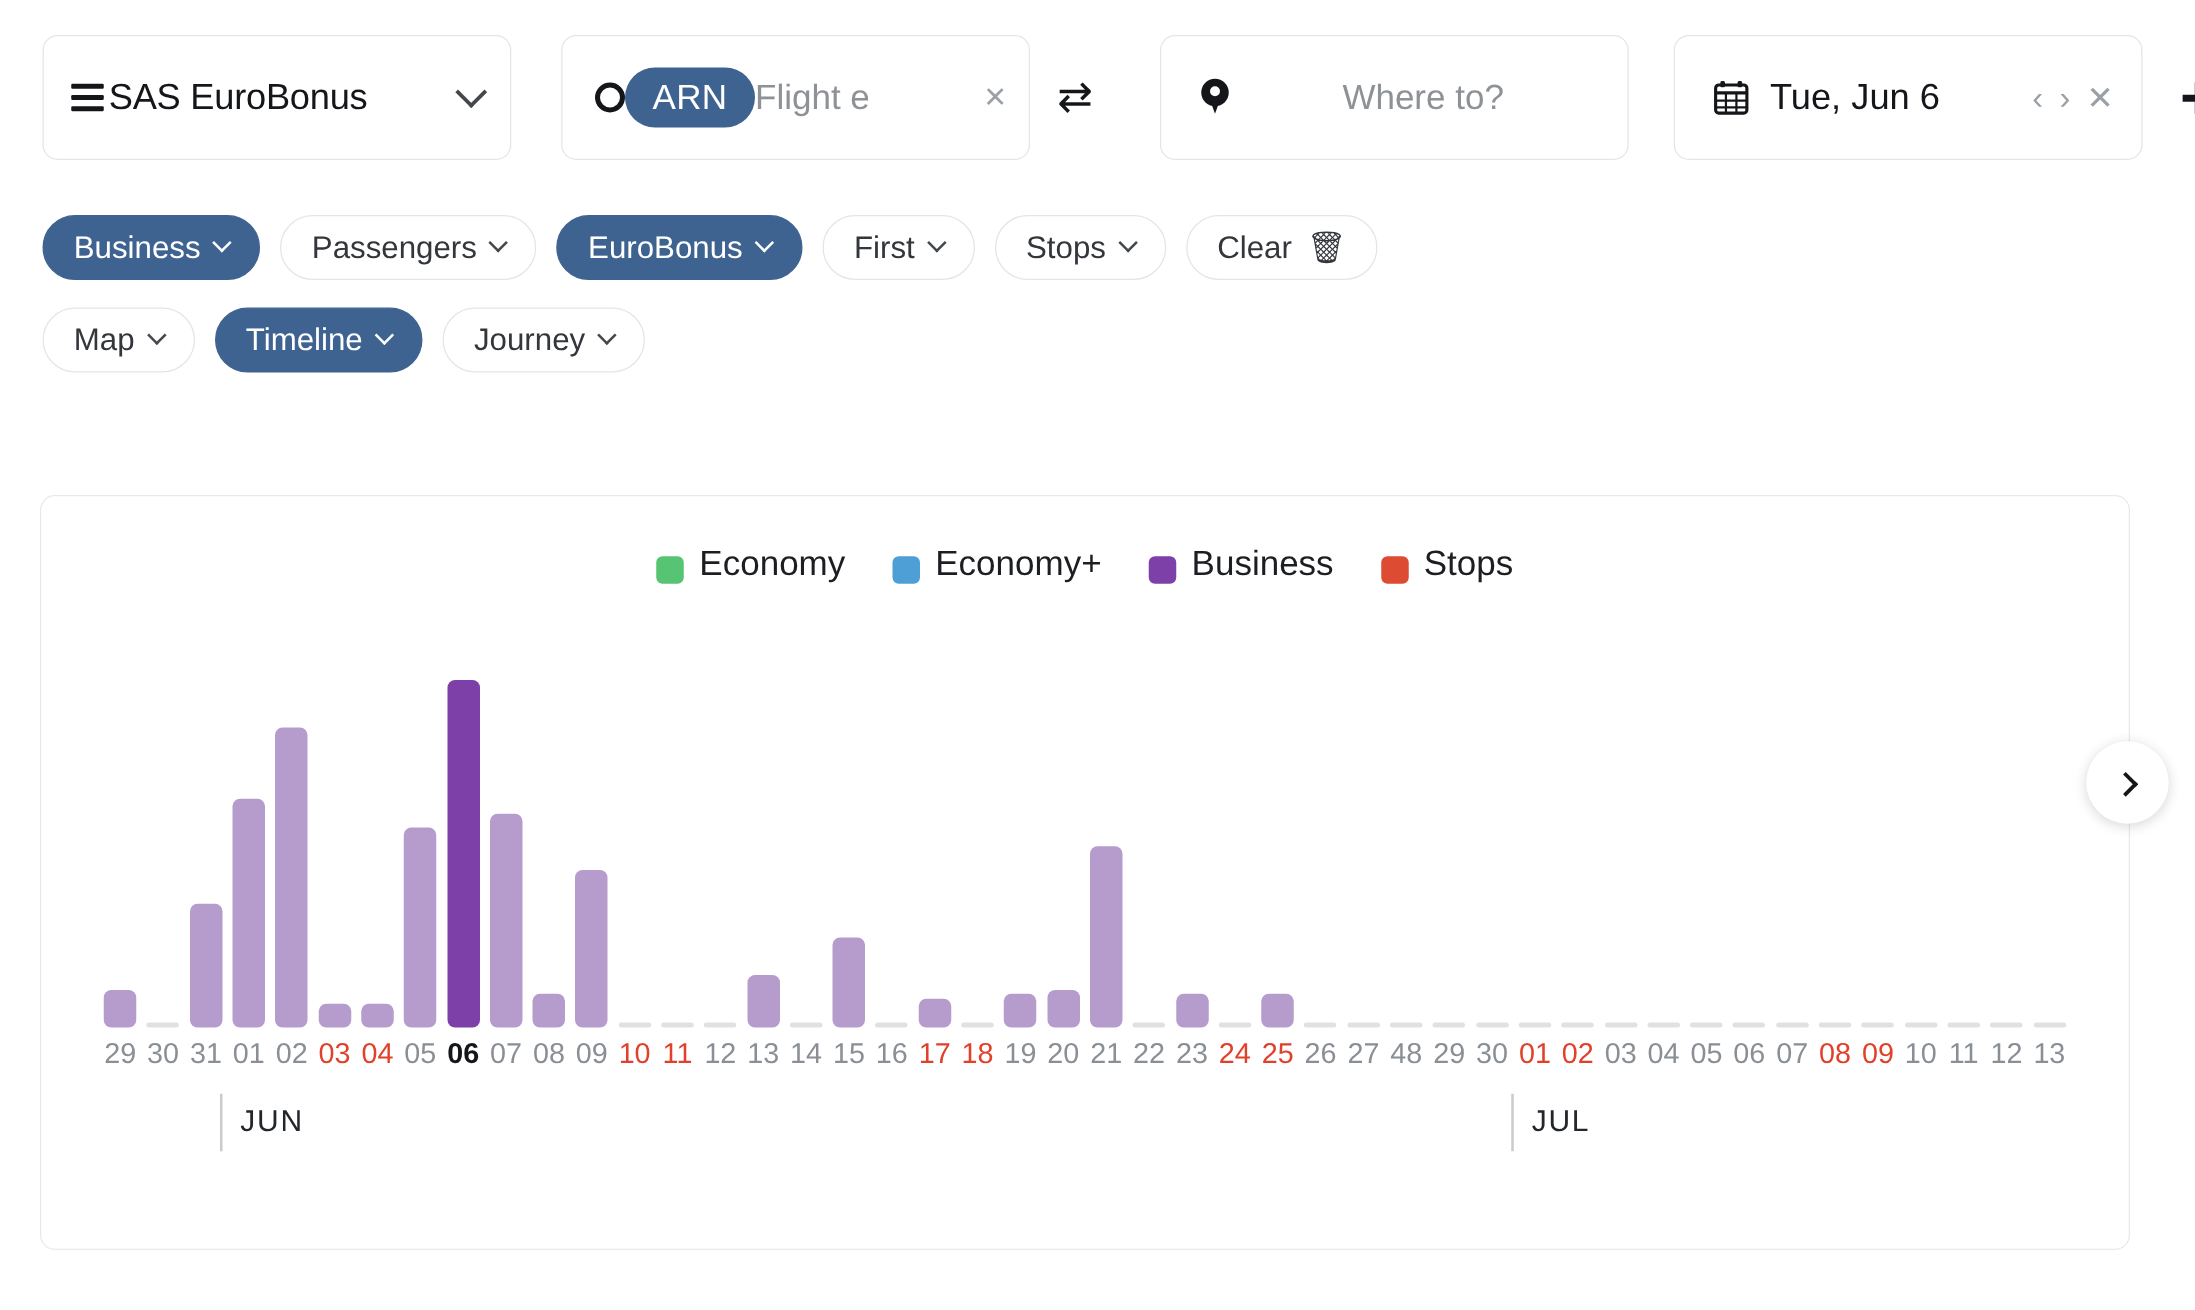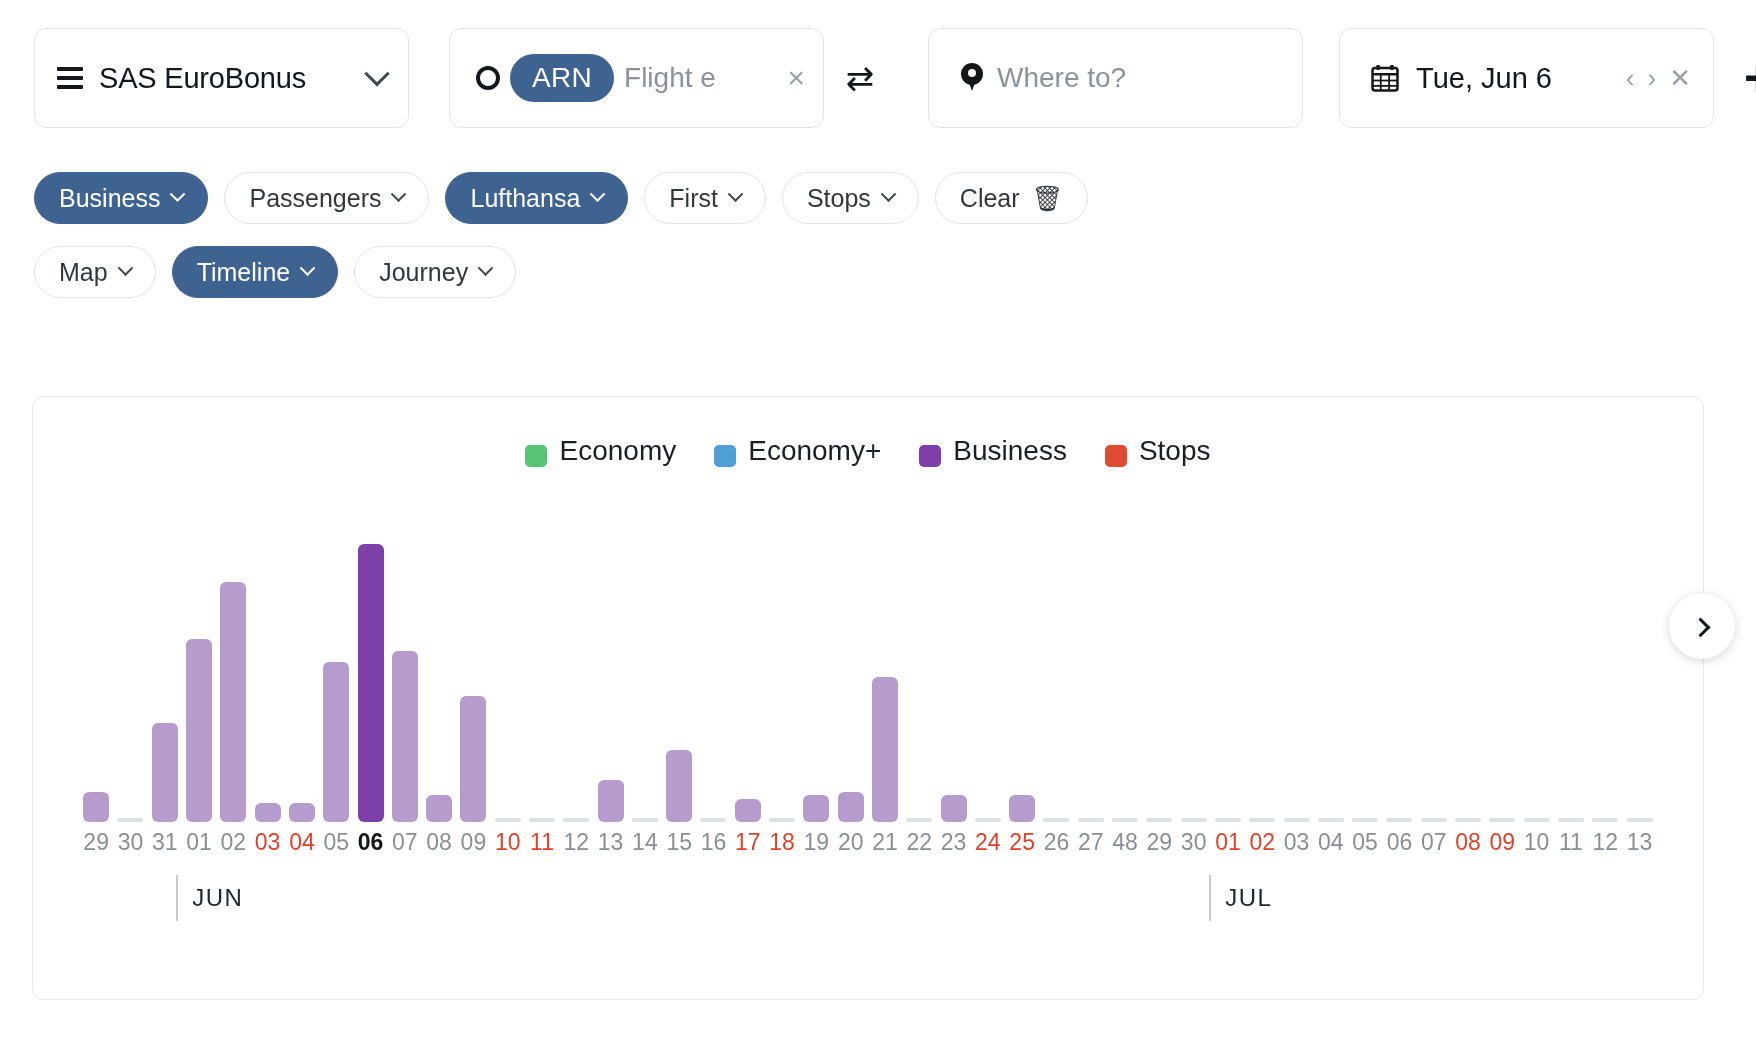--- a/index.html
+++ b/index.html
@@ -24,23 +24,23 @@
   }
   .field {
     border: 1px solid #e3e5e8;
     border-radius: 12px;
     background: #fff;
     height: 100px;
     display: flex;
     align-items: center;
     padding: 0 22px;
   }
-  .field.program { width: 375px; justify-content: center; gap: 16px; }
-  .field.origin  { width: 375px; margin-left: 40px; padding: 12px 14px; gap: 10px; justify-content: center; }
-  .field.dest    { width: 375px; margin-left: 36px; gap: 14px; }
+  .field.program { width: 375px; justify-content: center; gap: 4px; }
+  .field.origin  { width: 375px; margin-left: 40px; padding: 12px 14px; gap: 0; justify-content: center; }
+  .field.dest    { width: 375px; margin-left: 36px; gap: 14px; text-align: center; }
   .field.date    { width: 375px; margin-left: 36px; gap: 16px; }
 
   .hamburger {
     display: inline-flex;
     flex-direction: column;
     justify-content: center;
     gap: 5px;
     width: 26px;
   }
   .hamburger i { display: block; height: 4px; background: #14161a; border-radius: 1px; }
@@ -350,21 +350,21 @@
   <div class="chips-row r1">
       <div class="chip active">
         <span>Business</span>
         <span class="chev small"></span>
       </div>
       <div class="chip">
         <span>Passengers</span>
         <span class="chev small"></span>
       </div>
       <div class="chip active">
-        <span>Lufthansa</span>
+        <span>EuroBonus</span>
         <span class="chev small"></span>
       </div>
       <div class="chip">
         <span>First</span>
         <span class="chev small"></span>
       </div>
       <div class="chip">
         <span>Stops</span>
         <span class="chev small"></span>
       </div>

